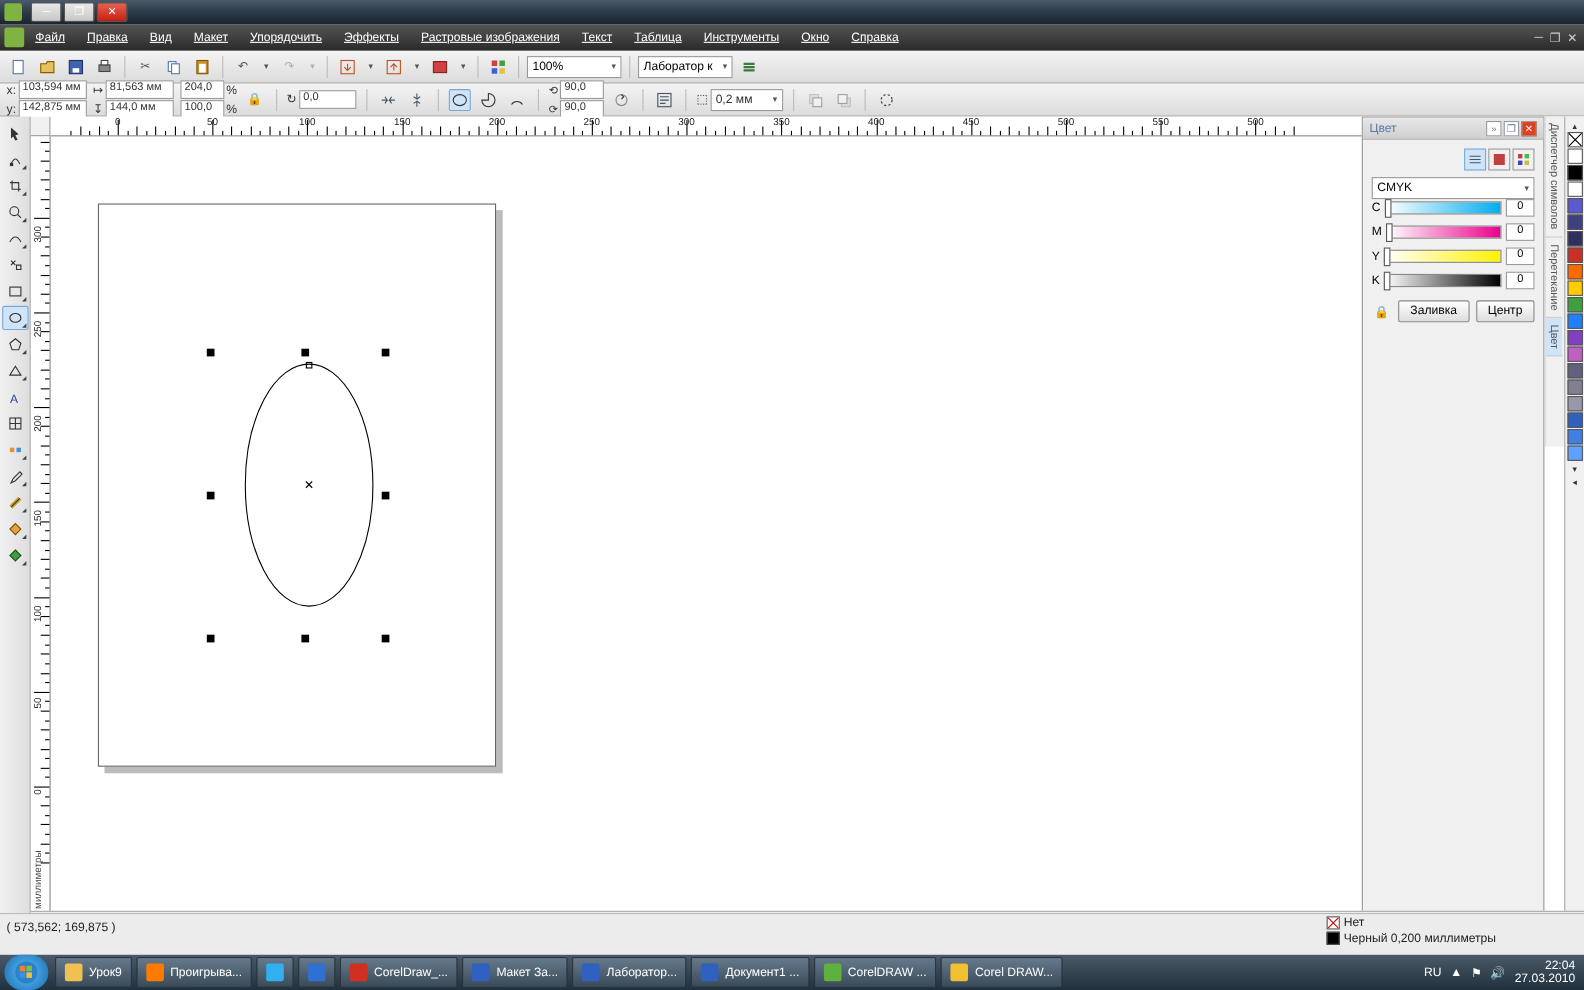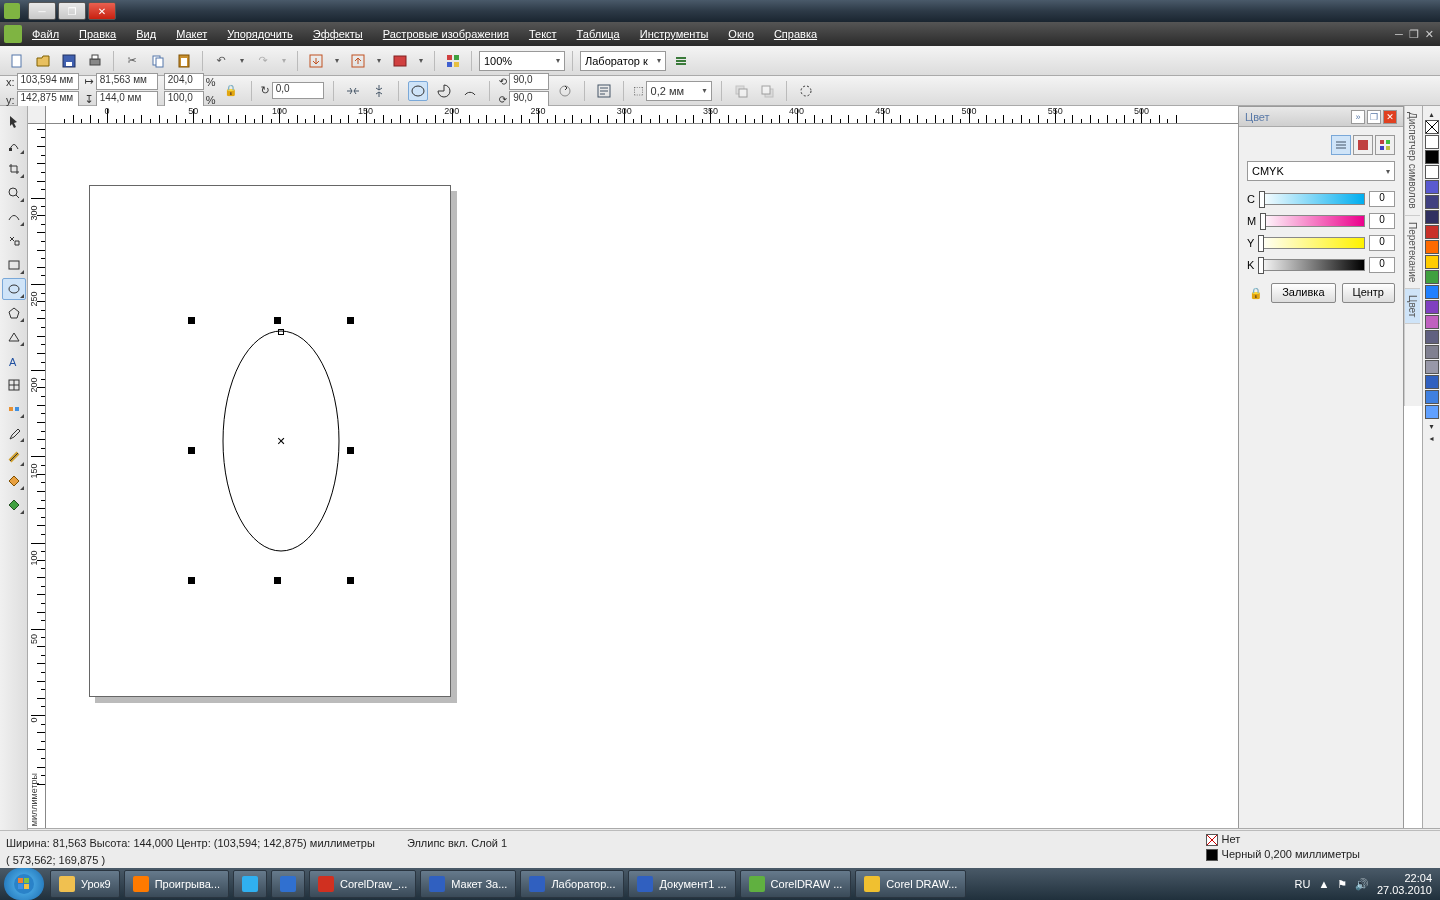--- a/index.html
+++ b/index.html
@@ -711,21 +711,21 @@
         </div>
       <div class="pb-icon" style="border:1px solid #999">
           <svg width="14" height="14">
             <rect x="2" y="2" width="4" height="4" fill="#c04040"></rect>
             <rect x="8" y="2" width="4" height="4" fill="#40c040"></rect>
             <rect x="2" y="8" width="4" height="4" fill="#4040c0"></rect>
             <rect x="8" y="8" width="4" height="4" fill="#c0c040"></rect>
           </svg>
         </div>
     </div>
-    <div class="tb-combo" style="width:100%;margin-bottom:10px">
+    <div class="tb-combo" style="width:100%;">
         <span>CMYK</span>
         <span class="arrow" style="margin-left:auto">▾</span>
       </div>
     <div class="cp-row">
         <span>C</span>
         <div class="cp-slider" style="background:linear-gradient(to right,#fff,#00aeef)">
           <div class="knob"></div>
         </div>
         <div class="cp-val">0</div>
       </div>
@@ -802,24 +802,20 @@
   <div class="nav-btn">⏭</div>
   <div class="nav-btn">+</div>
   <div class="page-tab">Страница 1</div>
   <div class="hscroll">
       <div class="thumb"></div>
     </div>
 </div>
 
 <div class="statusbar">
   <div class="row">
-    <span>Ширина: 81,563 Высота: 144,000  Центр: (103,594; 142,875)  миллиметры</span>
-    <span style="margin-left:20px">Эллипс вкл. Слой 1</span>
-  </div>
-  <div class="row">
     <span>( 573,562; 169,875 )</span>
   </div>
   <div class="right">
     <div><span class="swatch-sm" style="background:#fff;position:relative"><svg width="10" height="10" style="position:absolute;top:0;left:0">
             <path d="M0 0L10 10M10 0L0 10" stroke="#c00"></path>
           </svg></span><span>Нет</span></div>
     <div><span class="swatch-sm" style="background:#000"></span><span>Черный  0,200 миллиметры</span></div>
   </div>
 </div>
 

